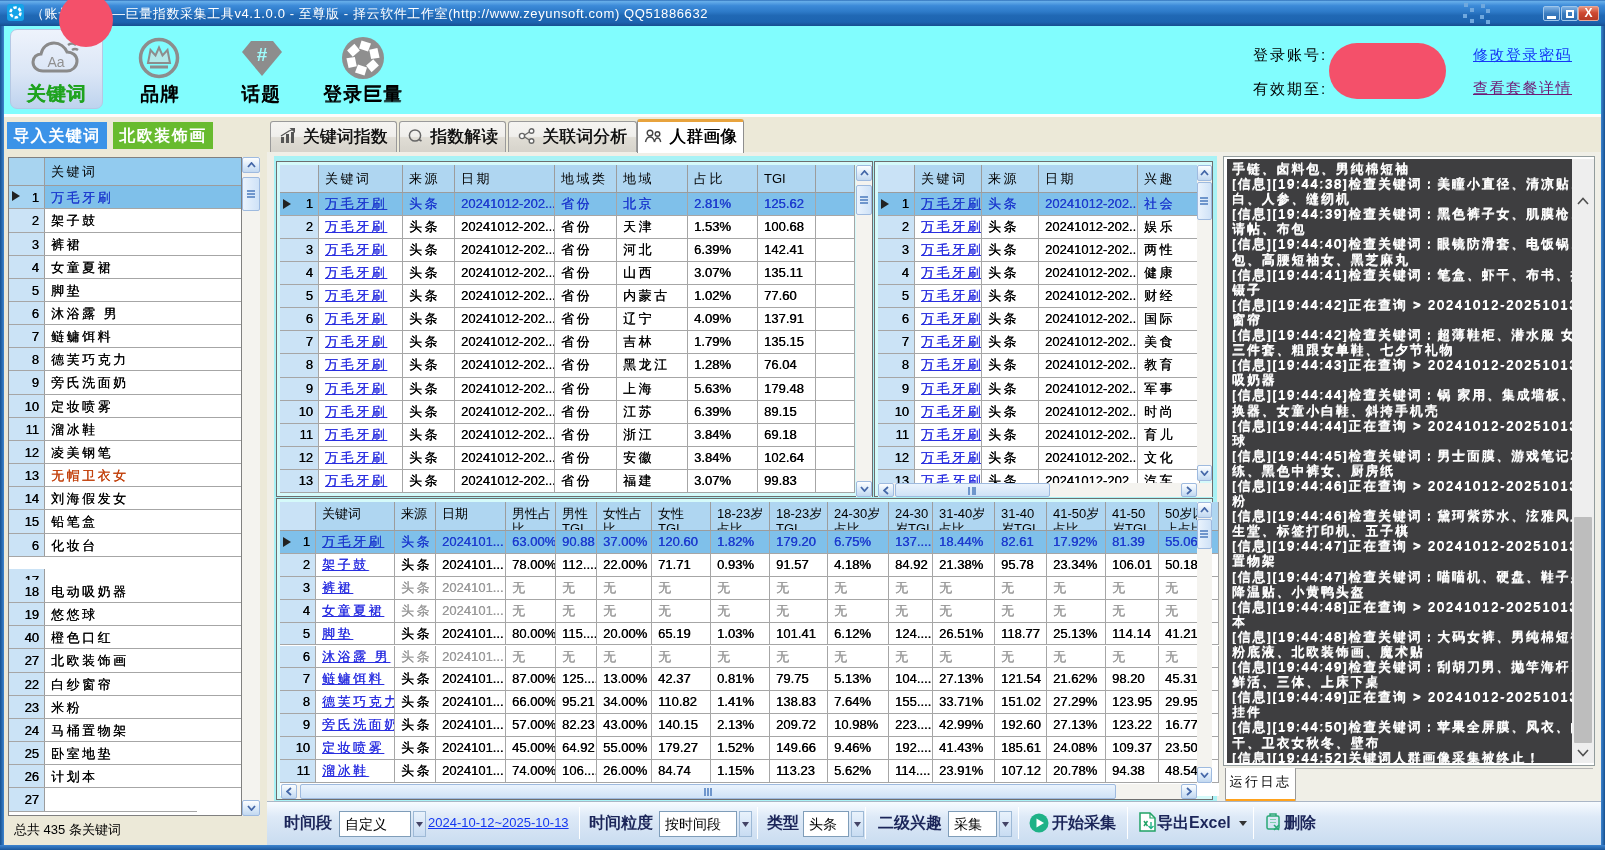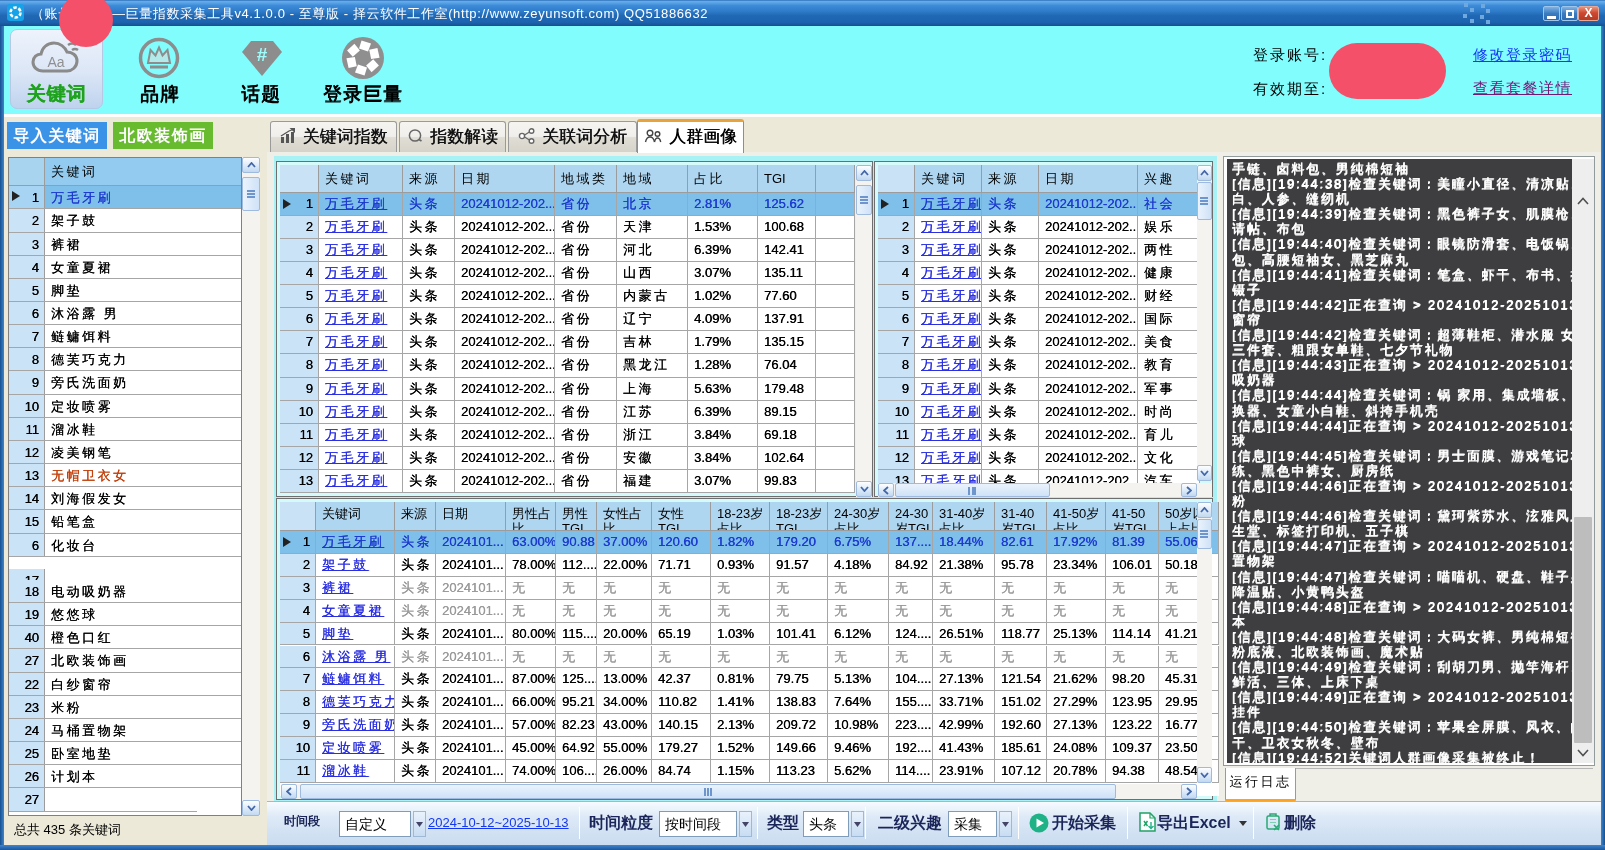--- a/index.html
+++ b/index.html
@@ -339,21 +339,21 @@
     </svg>
   </div>
 <div class="a" style="left:1572px;top:742px;width:22px;height:22px;z-index:13;display:flex;align-items:center;justify-content:center">
     <svg width="12" height="8">
       <path d="M1 1 L6 6.5 L11 1" fill="none" stroke="#505050" stroke-width="1.6"></path>
     </svg>
   </div>
 <div class="a" style="left:1225px;top:768px;width:71px;height:34px;background:#fff;border:1px solid #9a9a9a;border-top:none;border-bottom:3px solid #ffa21d;border-radius:0 0 2px 2px;z-index:12;font-size:13px;color:#000;text-align:center;line-height:28px"><span class="ck">运行日志</span></div>
 <div class="a" style="left:1296px;top:768px;width:297px;height:1px;background:#b6b6b6;z-index:12"></div>
 <div class="a" style="left:267px;top:801px;width:1334px;height:44px;background:linear-gradient(#f7fbff,#dde9f7 35%,#c9dcf0);border-top:1px solid #aab6c6;z-index:12"></div>
-<div class="a" style="left:284px;top:813px;width:60px;height:20px;z-index:13;color:#1b2559;font-size:12px;font-weight:bold;white-space:nowrap">时间段</div>
+<div class="a" style="left:284px;top:813px;width:60px;height:20px;z-index:13;color:#1b2559;font-size:16px;font-weight:bold;white-space:nowrap">时间段</div>
 <div class="a" style="left:339px;top:811px;width:72px;height:26px;background:#fff;border:1px solid #7f9db9;z-index:13;font-size:14px;color:#000;line-height:24px;padding-left:5px;white-space:nowrap;overflow:hidden">自定义</div>
 <div class="a" style="left:413px;top:811px;width:13px;height:26px;background:linear-gradient(#e9f2fc,#c8dcf2);border:1px solid #9db9d6;z-index:13;display:flex;align-items:center;justify-content:center">
     <svg width="7" height="5">
       <path d="M0 0 L7 0 L3.5 5 Z" fill="#446"></path>
     </svg>
   </div>
 <div class="a" style="left:428px;top:815px;width:145px;height:17px;z-index:13;color:#1437f0;font-size:13px;text-decoration:underline;white-space:nowrap">2024-10-12~2025-10-13</div>
 <div class="a" style="left:579px;top:807px;width:1px;height:32px;background:#b5b5b5;border-right:1px solid #fff;z-index:13"></div>
 <div class="a" style="left:589px;top:813px;width:75px;height:20px;z-index:13;color:#1b2559;font-size:16px;font-weight:bold;white-space:nowrap">时间粒度</div>
 <div class="a" style="left:659px;top:811px;width:78px;height:26px;background:#fff;border:1px solid #7f9db9;z-index:13;font-size:14px;color:#000;line-height:24px;padding-left:5px;white-space:nowrap;overflow:hidden">按时间段</div>

